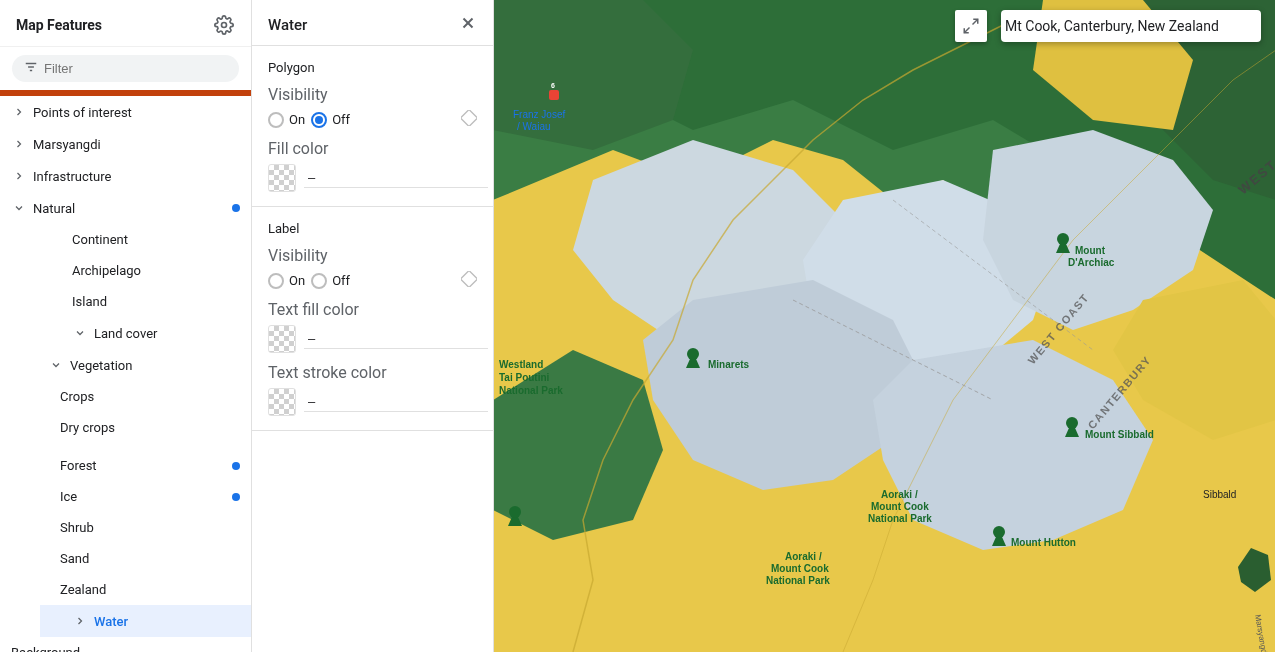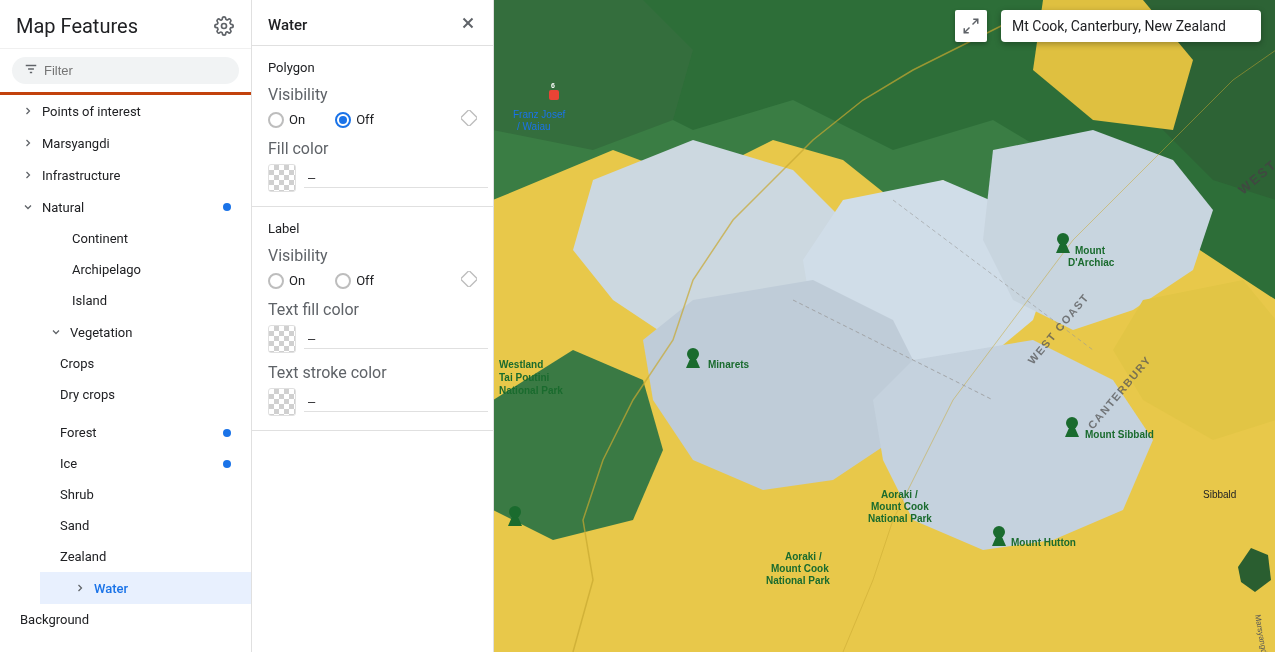--- a/index.html
+++ b/index.html
@@ -24,21 +24,21 @@
       border-bottom: 1px solid #f0f0f0;
     }
     #gear-icon {
       width: 22px; height: 22px;
       cursor: pointer;
       color: #5f6368;
       display: flex; align-items: center; justify-content: center;
     }
     #filter-bar {
       padding: 8px 12px;
-      border-bottom: 3px solid #c2410c;
+      border-bottom: 6px solid #c2410c;
     }
     #filter-input-wrap {
       display: flex;
       align-items: center;
       background: #f1f3f4;
       border-radius: 20px;
       padding: 5px 12px;
       gap: 6px;
     }
     #filter-icon { color: #5f6368; font-size: 14px; }
@@ -46,21 +46,21 @@
       border: none; background: transparent; outline: none;
       font-size: 13px; color: #202124; width: 100%;
     }
     #nav-list {
       overflow-y: auto;
       flex: 1;
     }
     .nav-item {
       display: flex;
       align-items: center;
-      padding: 8px 20px;
+      padding: 8px 11px;
       cursor: pointer;
       color: #202124;
       position: relative;
     }
     .nav-item.active { background: #f8f9fa; }
     .nav-item .chevron {
       width: 16px; height: 16px;
       margin-right: 6px;
       color: #5f6368;
       display: flex; align-items: center; justify-content: center;
@@ -118,21 +118,21 @@
     }
     .field-label {
       font-size: 16px;
       color: #5f6368;
       margin-bottom: 6px;
       margin-top: 10px;
     }
     .visibility-row {
       display: flex;
       align-items: center;
-      gap: 30px;
+      gap: 6px;
     }
     .radio-option {
       display: flex;
       align-items: center;
       gap: 5px;
       cursor: pointer;
     }
     .radio-circle {
       width: 16px; height: 16px;
       border-radius: 50%;
@@ -184,21 +184,21 @@
       width: 100%;
       height: 100%;
     }
     #search-bar {
       position: absolute;
       top: 10px;
       right: 14px;
       background: #fff;
       border-radius: 4px;
       box-shadow: 0 2px 6px rgba(0,0,0,0.3);
-      padding: 8px 11px;
+      padding: 8px 4px;
       font-size: 14px;
       color: #202124;
       min-width: 260px;
       text-align: left;
       z-index: 10;
     }
     #fullscreen-btn {
       position: absolute;
       top: 10px;
       right: 14px;
@@ -210,21 +210,21 @@
       cursor: pointer;
       z-index: 11;
       top: 58px;
     }
   </style>
 </head>
 <body>
 
 <div id="left-panel">
   <div id="left-panel-header">
-    <span id="left-panel-title" style="font-size:20px;font-weight:400;color:#202124;">Map Features</span>
+    <span id="left-panel-title" style="font-size:14px;font-weight:700;color:#202124;">Map Features</span>
     <div id="gear-icon">
       <svg width="20" height="20" viewBox="0 0 24 24" fill="none" stroke="#5f6368" stroke-width="2">
         <circle cx="12" cy="12" r="3"></circle>
         <path d="M19.4 15a1.65 1.65 0 0 0 .33 1.82l.06.06a2 2 0 0 1-2.83 2.83l-.06-.06a1.65 1.65 0 0 0-1.82-.33 1.65 1.65 0 0 0-1 1.51V21a2 2 0 0 1-4 0v-.09A1.65 1.65 0 0 0 9 19.4a1.65 1.65 0 0 0-1.82.33l-.06.06a2 2 0 0 1-2.83-2.83l.06-.06A1.65 1.65 0 0 0 4.68 15a1.65 1.65 0 0 0-1.51-1H3a2 2 0 0 1 0-4h.09A1.65 1.65 0 0 0 4.6 9a1.65 1.65 0 0 0-.33-1.82l-.06-.06a2 2 0 0 1 2.83-2.83l.06.06A1.65 1.65 0 0 0 9 4.68a1.65 1.65 0 0 0 1-1.51V3a2 2 0 0 1 4 0v.09a1.65 1.65 0 0 0 1 1.51 1.65 1.65 0 0 0 1.82-.33l.06-.06a2 2 0 0 1 2.83 2.83l-.06.06A1.65 1.65 0 0 0 19.4 9a1.65 1.65 0 0 0 1.51 1H21a2 2 0 0 1 0 4h-.09a1.65 1.65 0 0 0-1.51 1z"></path>
       </svg>
     </div>
   </div>
   <div id="filter-bar">
     <div id="filter-input-wrap">
       <span id="filter-icon">
@@ -281,20 +281,28 @@
     </div>
 
     <div class="nav-item indent1">
       <span class="label">Archipelago</span>
     </div>
 
     <div class="nav-item indent1">
       <span class="label">Island</span>
     </div>
 
+    <div class="nav-item indent1">
+      <span class="chevron">
+        <svg width="12" height="12" viewBox="0 0 24 24" fill="none" stroke="#5f6368" stroke-width="2.5">
+            <polyline points="6 9 12 15 18 9"></polyline>
+          </svg>
+      </span>
+      <span class="label">Land cover</span>
+    </div>
 
     <div class="nav-item indent2">
       <span class="chevron">
         <svg width="12" height="12" viewBox="0 0 24 24" fill="none" stroke="#5f6368" stroke-width="2.5">
             <polyline points="6 9 12 15 18 9"></polyline>
           </svg>
       </span>
       <span class="label">Vegetation</span>
     </div>
 

